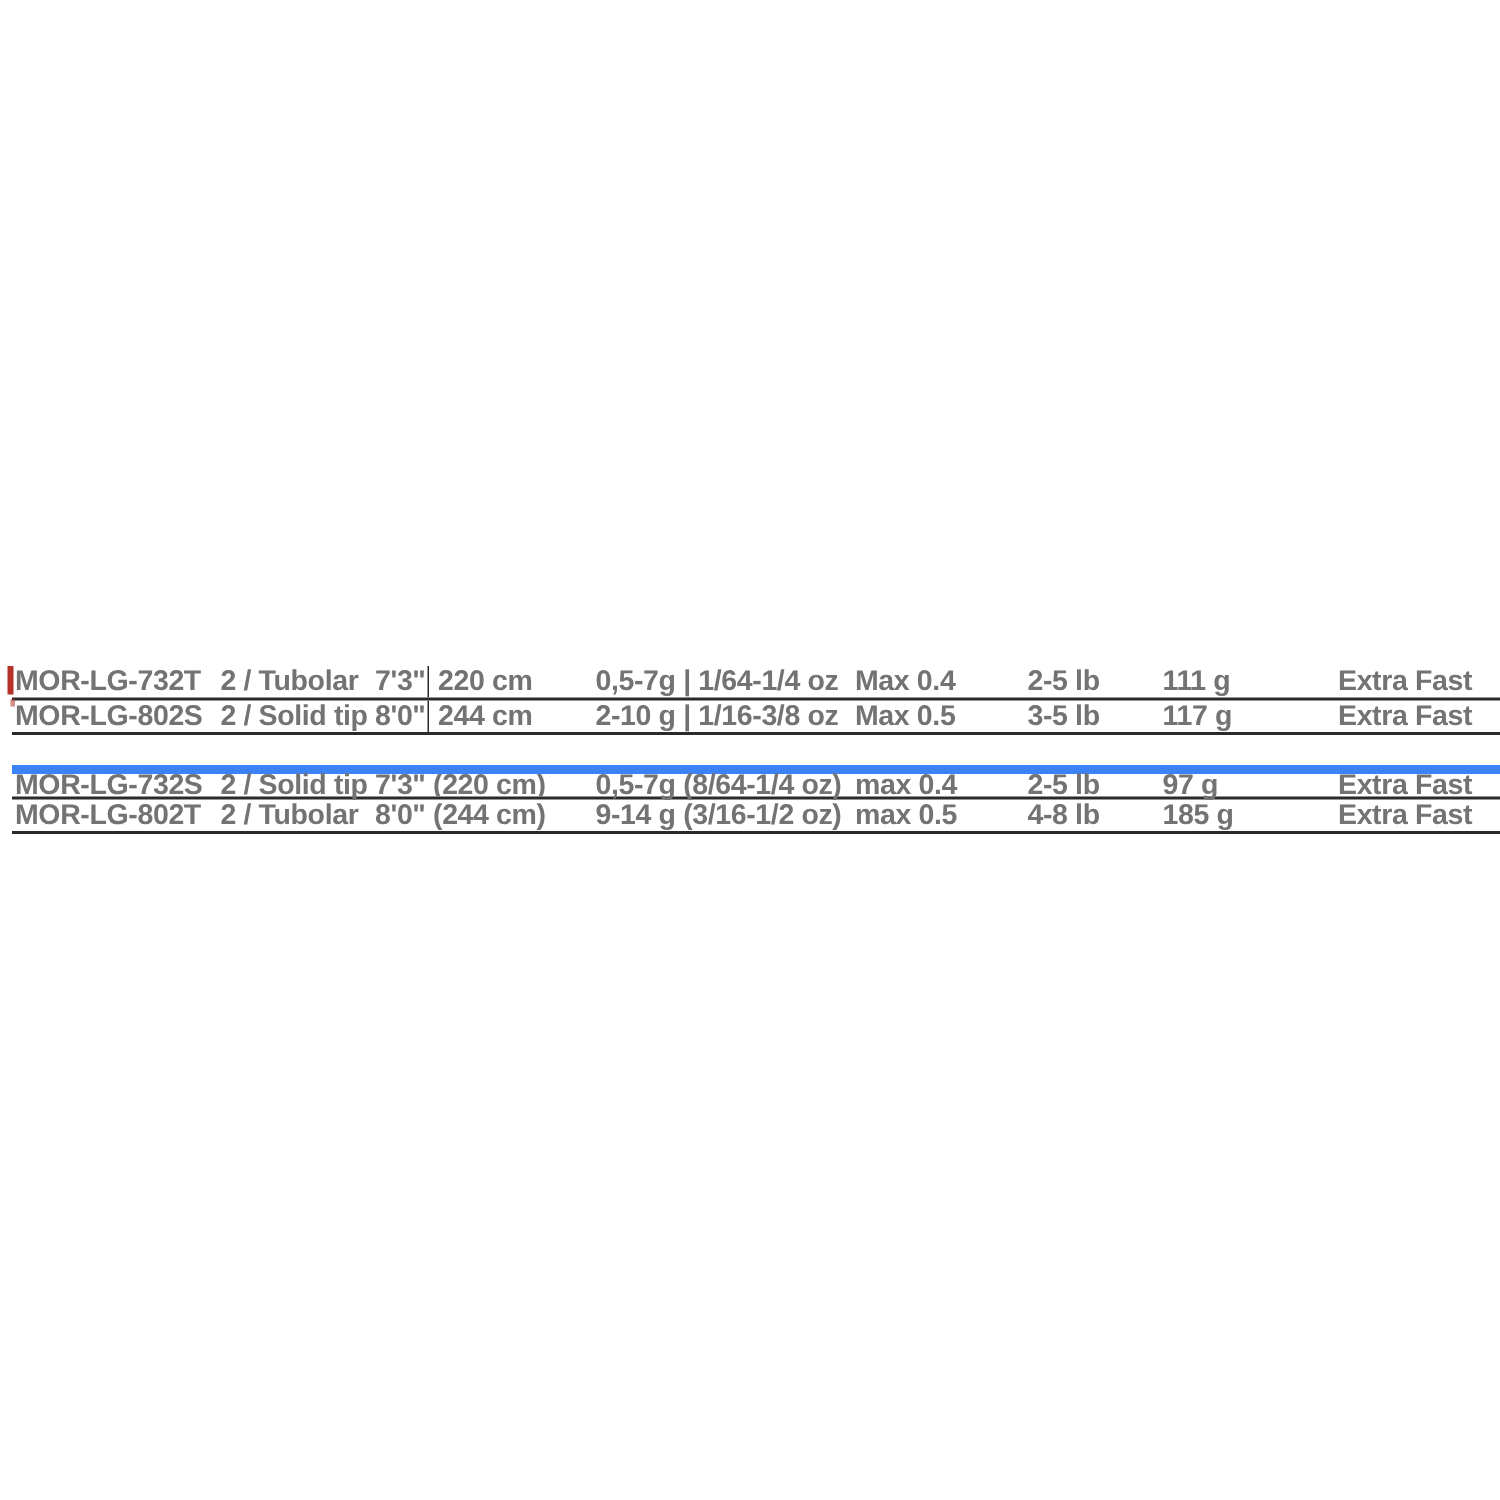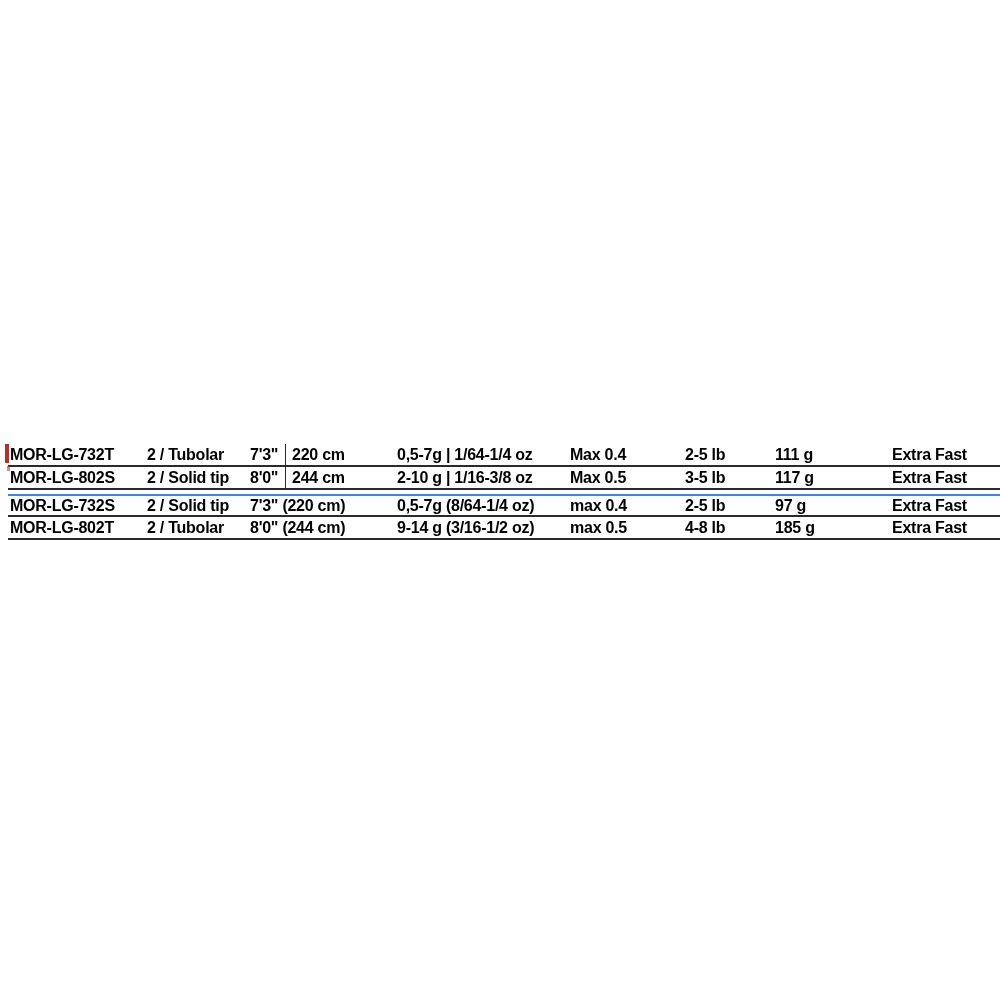--- a/index.html
+++ b/index.html
@@ -25,28 +25,28 @@
     font-size:12.5px;
     font-weight:700;
     letter-spacing:-0.2px;
   }
   .th{padding-left:2px;white-space:nowrap;overflow:hidden;}
 
   .trow{
     height:23px;
     box-sizing:border-box;
     border-bottom:2px solid #2a2a2a;
-    color:#000000;
-    font-size:16px;
+    color:#737373;
+    font-size:19px;
     font-weight:700;
     letter-spacing:-0.25px;
   }
   .trow.new-group{
-    margin-top:4px;
-    border-top:2px solid #3b82f6;
+    margin-top:20px;
+    border-top:6px solid #3b82f6;
   }
   .td{padding-left:2px;white-space:nowrap;overflow:hidden;}
 
   
   .c-length{
     display:flex;align-items:stretch;height:100%;
     padding:0 0 0 2px;box-sizing:border-box;
   }
   .len-a{
     display:flex;align-items:center;

